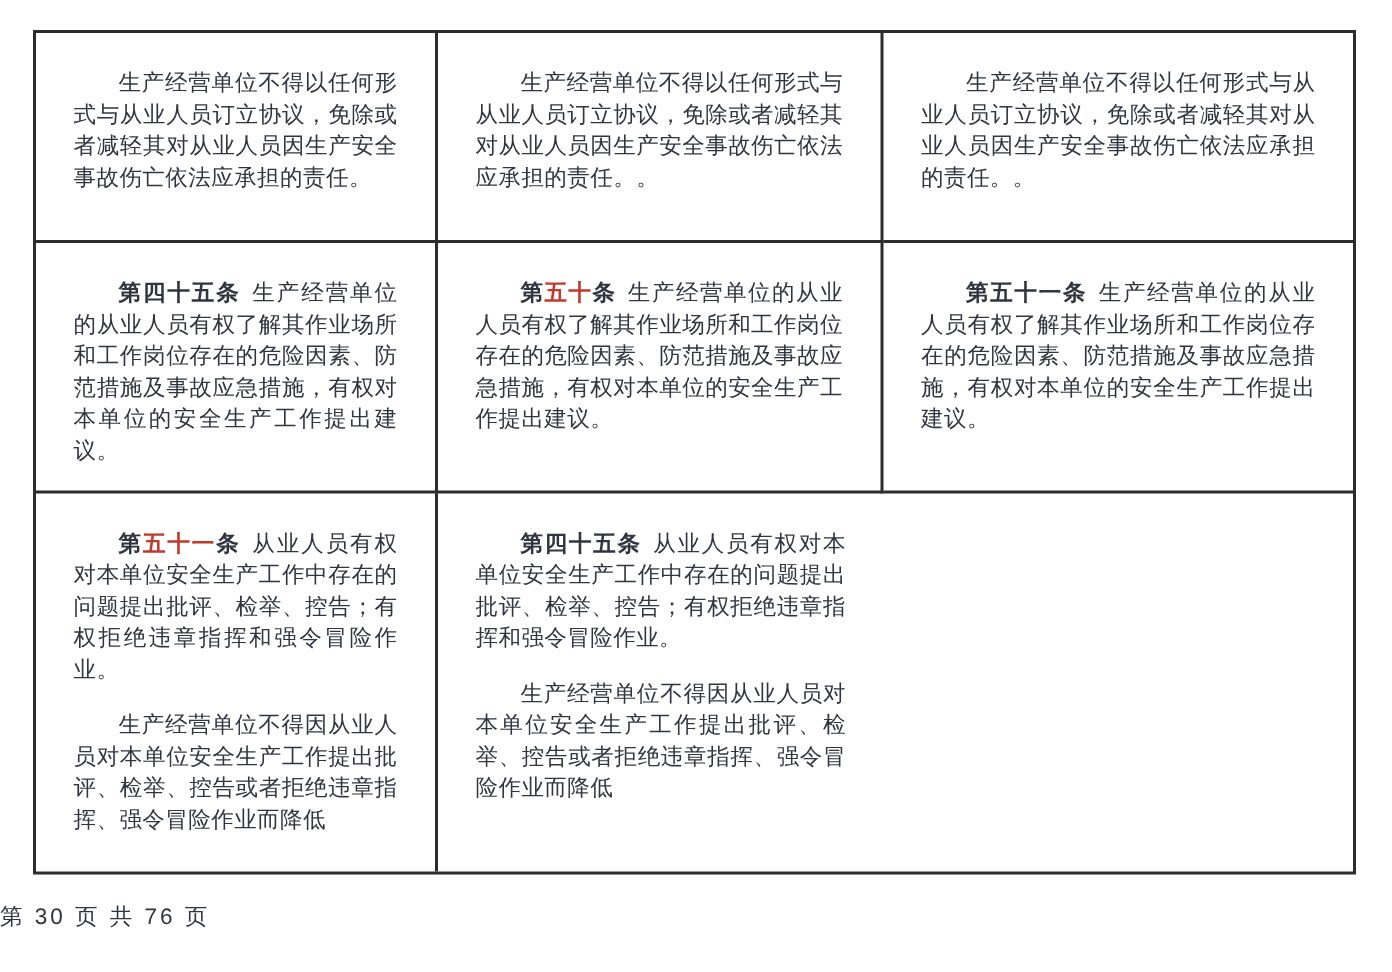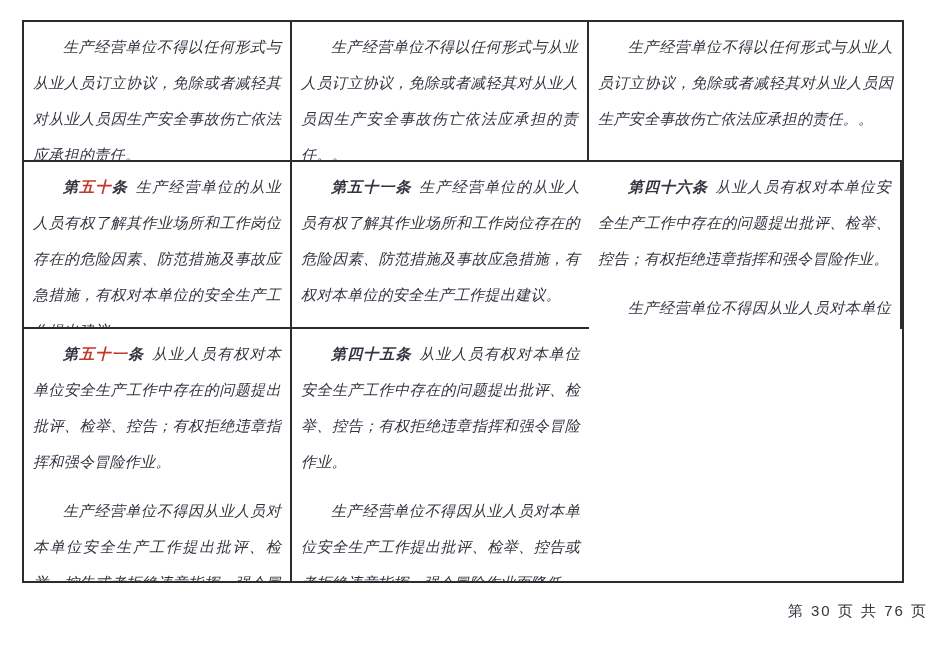--- a/index.html
+++ b/index.html
@@ -29,69 +29,67 @@
   }
   .cell{
     border-right:2px solid var(--border);
     border-bottom:2px solid var(--border);
     padding:7px 9px 0 9px;
     overflow:hidden;
   }
   .cell.c-last{border-right:none;}
   .cell.r-last{border-bottom:none;}
   .para{
-    margin:0;
+    margin:16px;
     font-size:15px;
-    line-height:36px;
+    line-height:21px;
     letter-spacing:0.3px;
     text-align:justify;
     text-justify:inter-ideograph;
     text-indent:2em;
     color:var(--text);
-    font-style:italic;
   }
   .para + .para{margin-top:13px;}
   .article-label{
     font-weight:700;
     color:var(--text);
   }
   .article-label.red{color:var(--accent);}
   .label-gap{display:inline-block;width:0.45em;}
   .footer{
     position:absolute;
     left:0;top:602px;width:928px;
-    text-align:right;
+    text-align:left;
     font-size:15px;
     font-weight:500;
     letter-spacing:2px;
     color:var(--text);
   }
 </style>
 </head>
 <body>
 
 <div class="doc-table">
     <div class="cell">
       <p class="para">生产经营单位不得以任何形式与从业人员订立协议，免除或者减轻其对从业人员因生产安全事故伤亡依法应承担的责任。</p>
     </div>
     <div class="cell">
       <p class="para">生产经营单位不得以任何形式与从业人员订立协议，免除或者减轻其对从业人员因生产安全事故伤亡依法应承担的责任。。</p>
     </div>
     <div class="cell c-last">
       <p class="para">生产经营单位不得以任何形式与从业人员订立协议，免除或者减轻其对从业人员因生产安全事故伤亡依法应承担的责任。。</p>
     </div>
     <div class="cell">
+      <p class="para"><strong class="article-label">第四十五条</strong><span class="label-gap"></span>生产经营单位的从业人员有权了解其作业场所和工作岗位存在的危险因素、防范措施及事故应急措施，有权对本单位的安全生产工作提出建议。</p>
+    </div>
+    <div class="cell">
       <p class="para"><strong class="article-label">第</strong><strong class="article-label red">五十</strong><strong class="article-label">条</strong><span class="label-gap"></span>生产经营单位的从业人员有权了解其作业场所和工作岗位存在的危险因素、防范措施及事故应急措施，有权对本单位的安全生产工作提出建议。</p>
     </div>
     <div class="cell c-last">
       <p class="para"><strong class="article-label">第五十一条</strong><span class="label-gap"></span>生产经营单位的从业人员有权了解其作业场所和工作岗位存在的危险因素、防范措施及事故应急措施，有权对本单位的安全生产工作提出建议。</p>
-    </div>
-    <div class="cell r-last">
-      <p class="para"><strong class="article-label">第四十六条</strong><span class="label-gap"></span>从业人员有权对本单位安全生产工作中存在的问题提出批评、检举、控告；有权拒绝违章指挥和强令冒险作业。</p>
-      <p class="para">生产经营单位不得因从业人员对本单位安全生产工作提出批评、检举、控告或者拒绝违章指挥、强令冒</p>
     </div>
     <div class="cell r-last">
       <p class="para"><strong class="article-label">第</strong><strong class="article-label red">五十一</strong><strong class="article-label">条</strong><span class="label-gap"></span>从业人员有权对本单位安全生产工作中存在的问题提出批评、检举、控告；有权拒绝违章指挥和强令冒险作业。</p>
       <p class="para">生产经营单位不得因从业人员对本单位安全生产工作提出批评、检举、控告或者拒绝违章指挥、强令冒险作业而降低</p>
     </div>
     <div class="cell c-last r-last">
       <p class="para"><strong class="article-label">第四十五条</strong><span class="label-gap"></span>从业人员有权对本单位安全生产工作中存在的问题提出批评、检举、控告；有权拒绝违章指挥和强令冒险作业。</p>
       <p class="para">生产经营单位不得因从业人员对本单位安全生产工作提出批评、检举、控告或者拒绝违章指挥、强令冒险作业而降低</p>
     </div>
   </div>

